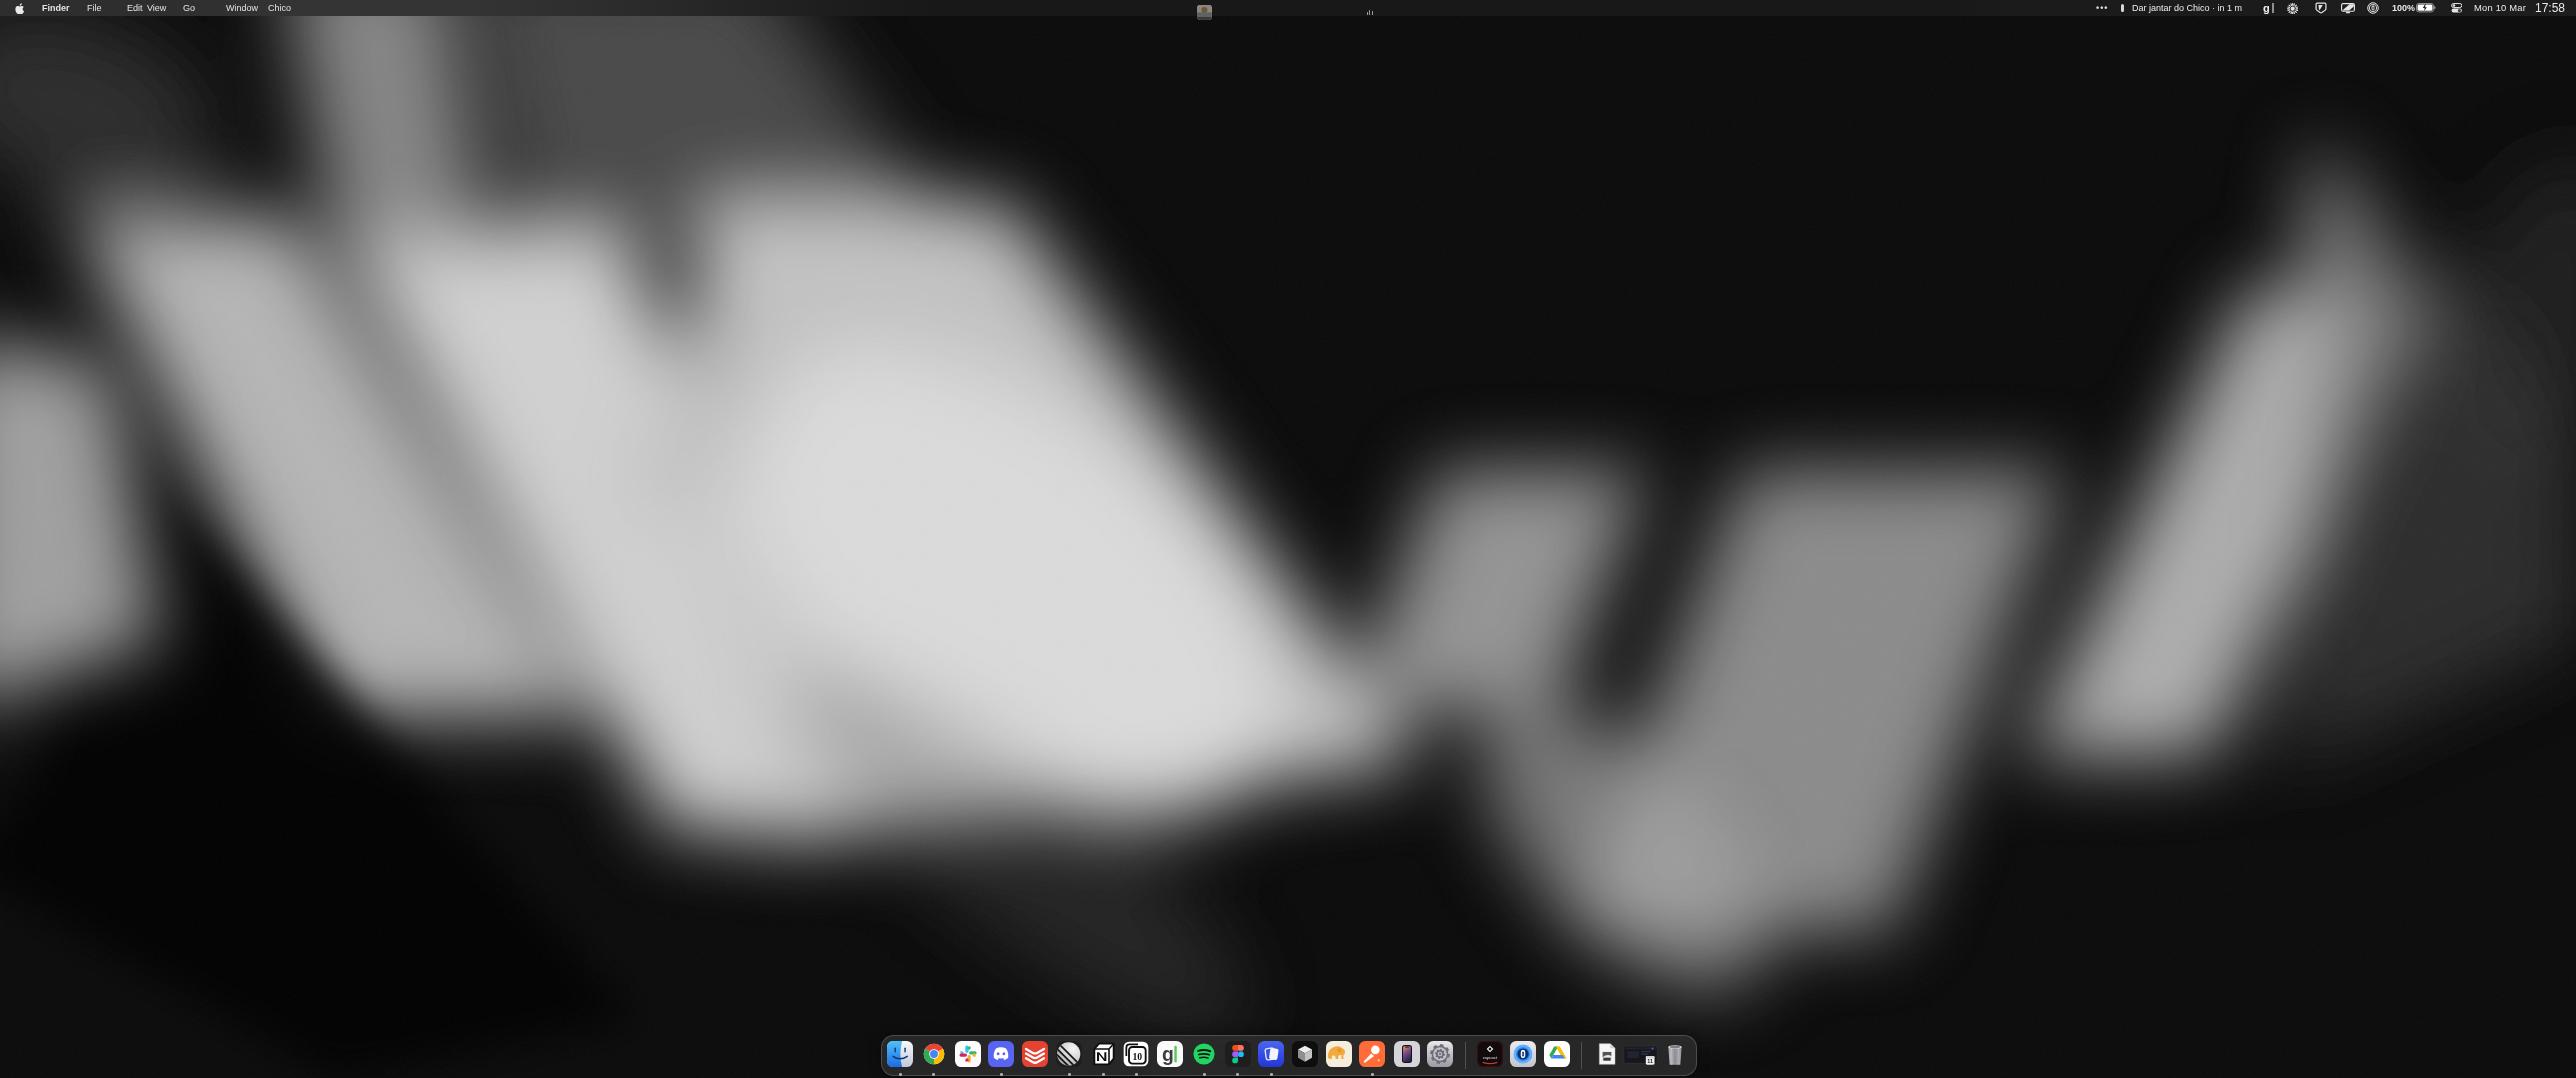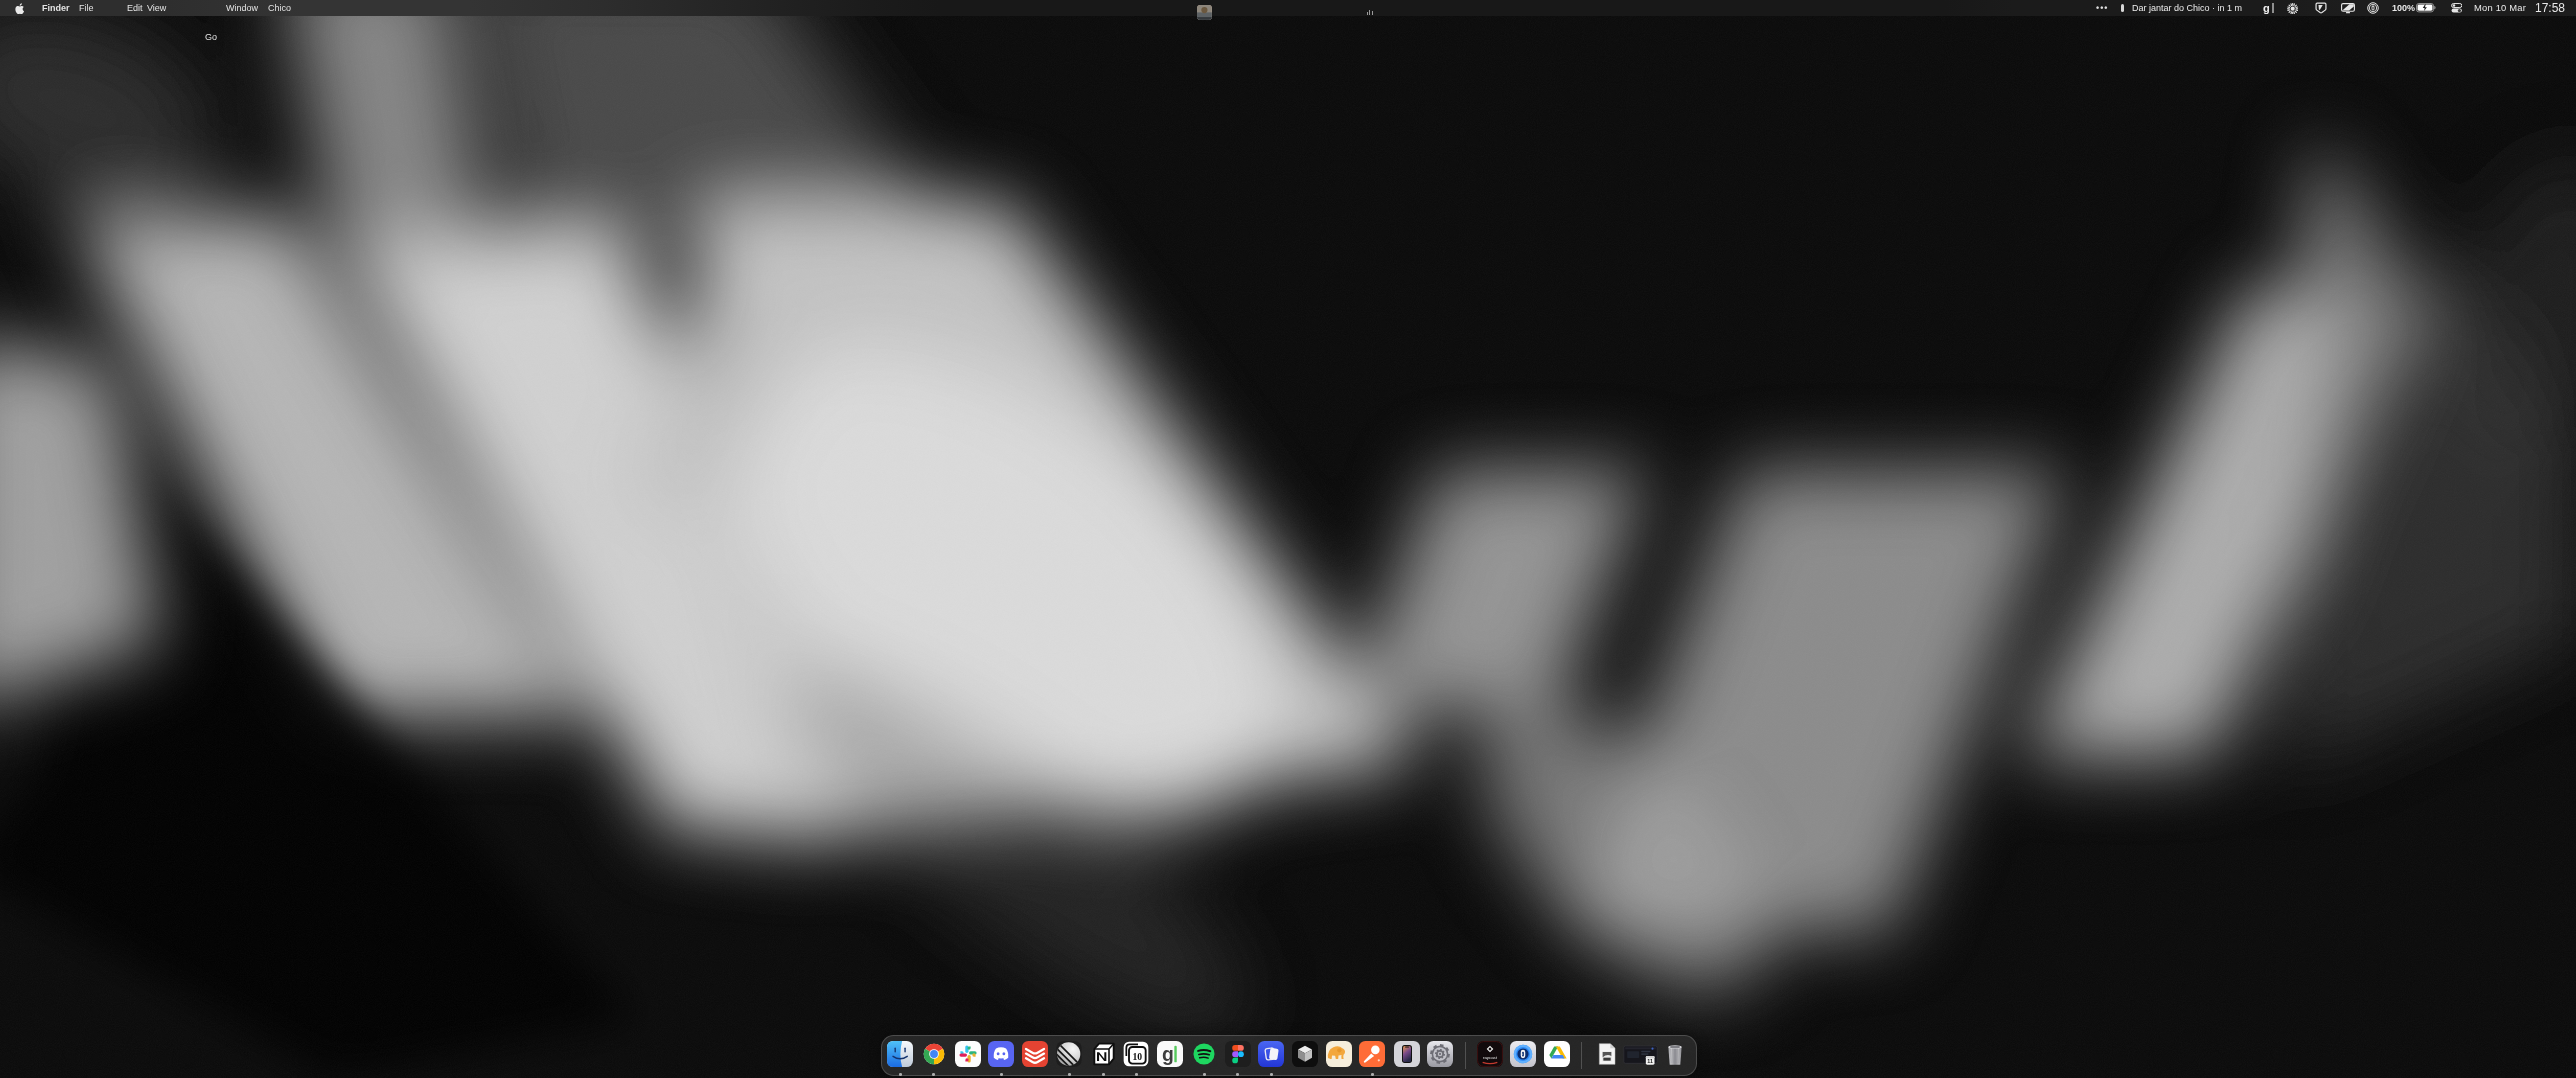--- a/index.html
+++ b/index.html
@@ -61,24 +61,24 @@
 
 </svg>
 
 <div id="menubar">
 
   <svg class="ric" style="left:15.4px;top:2.7px" width="10.7" height="11.4" viewBox="0 0 16 17">
     <path fill="#e9e9e9" d="M11.4 9.05c0-2.0 1.65-2.96 1.72-3.01-.94-1.37-2.4-1.56-2.92-1.58-1.24-.13-2.42.73-3.05.73-.63 0-1.6-.71-2.63-.69-1.35.02-2.6.79-3.3 2.0-1.4 2.44-.36 6.05 1.01 8.03.67.97 1.47 2.06 2.52 2.02 1.01-.04 1.39-.65 2.61-.65 1.22 0 1.56.65 2.63.63 1.09-.02 1.78-.99 2.44-1.96.77-1.12 1.09-2.21 1.11-2.27-.02-.01-2.12-.82-2.14-3.25z"></path>
     <path fill="#e9e9e9" d="M9.46 2.88c.56-.68.94-1.62.83-2.56-.81.03-1.79.54-2.37 1.21-.52.6-.97 1.56-.85 2.48.9.07 1.82-.46 2.39-1.13z"></path>
   </svg>
   <div class="mi" style="left:42px;font-weight:bold;">Finder</div>
-  <div class="mi" style="left:79px;">File</div>
+  <div class="mi" style="left:87px;">File</div>
   <div class="mi" style="left:127px;text-align:center;">Edit</div>
   <div class="mi" style="left:147px;">View</div>
-  <div class="mi" style="left:205px;margin-top:29px;">Go</div>
+  <div class="mi" style="left:183px;">Go</div>
   <div class="mi" style="left:226px;">Window</div>
   <div class="mi" style="left:268px;">Chico</div>
 
   <div style="position:absolute;left:1197px;top:5.4px;width:14.8px;height:14.8px;border-radius:3.4px;overflow:hidden;background:#b9a99a;">
     <svg width="14.8" height="14.8" viewBox="0 0 22 22">
       <rect width="22" height="22" fill="#8d867c"></rect>
       <rect y="11" width="22" height="11" fill="#5d6265"></rect>
       <circle cx="11" cy="7.5" r="4.6" fill="#6b583f"></circle>
       <rect y="18" width="22" height="4" fill="#33373b"></rect>
     </svg>

